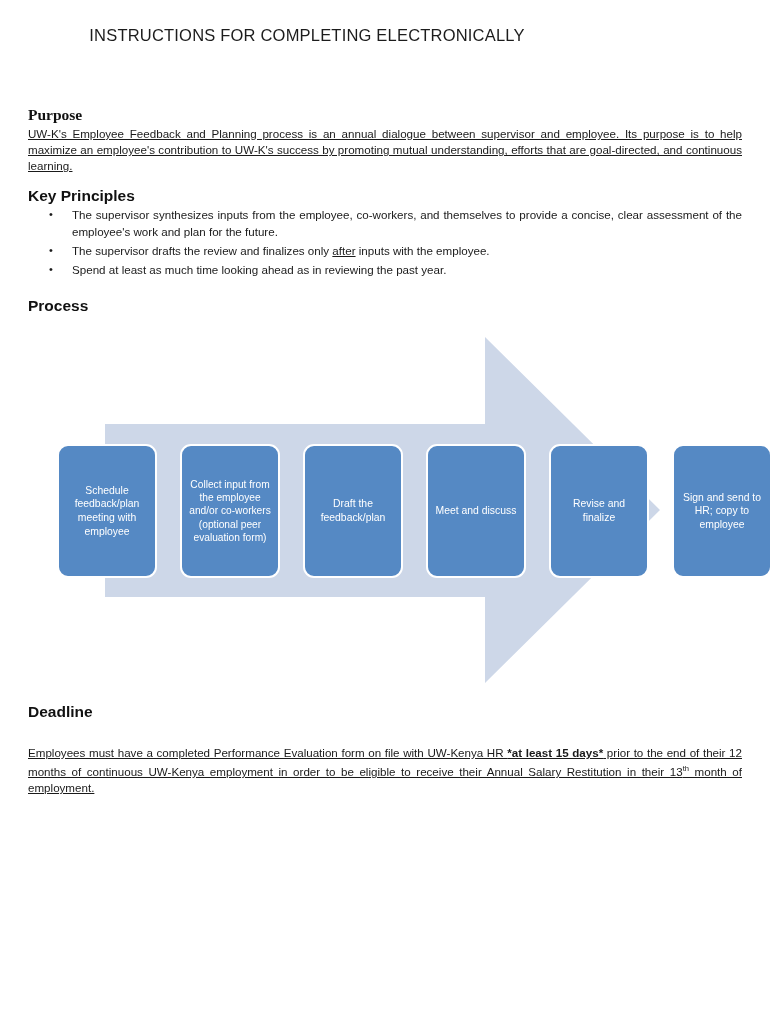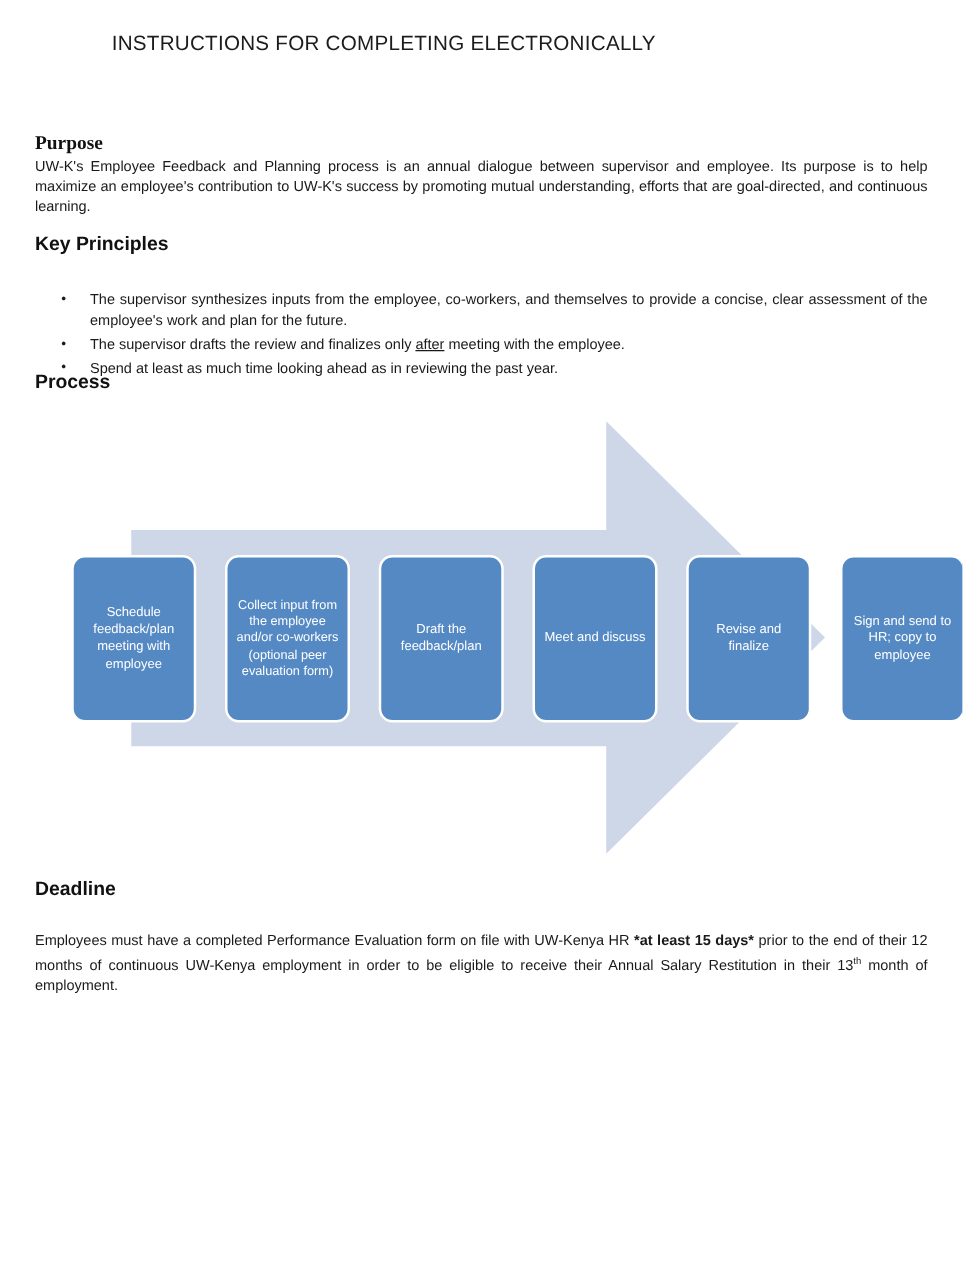--- a/index.html
+++ b/index.html
@@ -44,20 +44,21 @@
   }
 
   .para {
     position: absolute;
     left: 28px;
     width: 714px;
     font-size: 11.6px;
     line-height: 16.2px;
     text-align: justify;
     color: #1a1a1a;
+    text-decoration: underline;
   }
 
   
   .bullets {
     position: absolute;
     left: 28px;
     top: 206px;
     width: 714px;
     margin: 0;
     padding: 0;
@@ -76,21 +77,20 @@
     left: 21px;
     top: 0px;
     font-size: 11px;
     line-height: 17px;
   }
   .bullets li.justified {
     text-align: justify;
   }
   .bullets li.justified .li-text {
     display: block;
-    margin-top: 25px;
   }
   .underline-word { text-decoration: underline; }
 
   
   .diagram {
     position: absolute;
     left: 0;
     top: 330px;
     width: 770px;
     height: 365px;
@@ -143,21 +143,21 @@
 
   <div class="section-heading" style="top:187px;">Key Principles</div>
 
   <ul class="bullets">
     <li class="justified">
       <span class="bullet-dot">•</span>
       <span class="li-text">The supervisor synthesizes inputs from the employee, co-workers, and themselves to provide a concise, clear assessment of the employee's work and plan for the future.</span>
     </li>
     <li>
       <span class="bullet-dot">•</span>
-      <span>The supervisor drafts the review and finalizes only </span><span class="underline-word">after</span><span> meeting with the employee.</span>
+      <span>The supervisor drafts the review and finalizes only </span><span class="underline-word">after</span><span> inputs with the employee.</span>
     </li>
     <li>
       <span class="bullet-dot">•</span>
       <span>Spend at least as much time looking ahead as in reviewing the past year.</span>
     </li>
   </ul>
 
   <div class="section-heading" style="top:297px;text-align:right;">Process</div>
 
   <div class="diagram">

